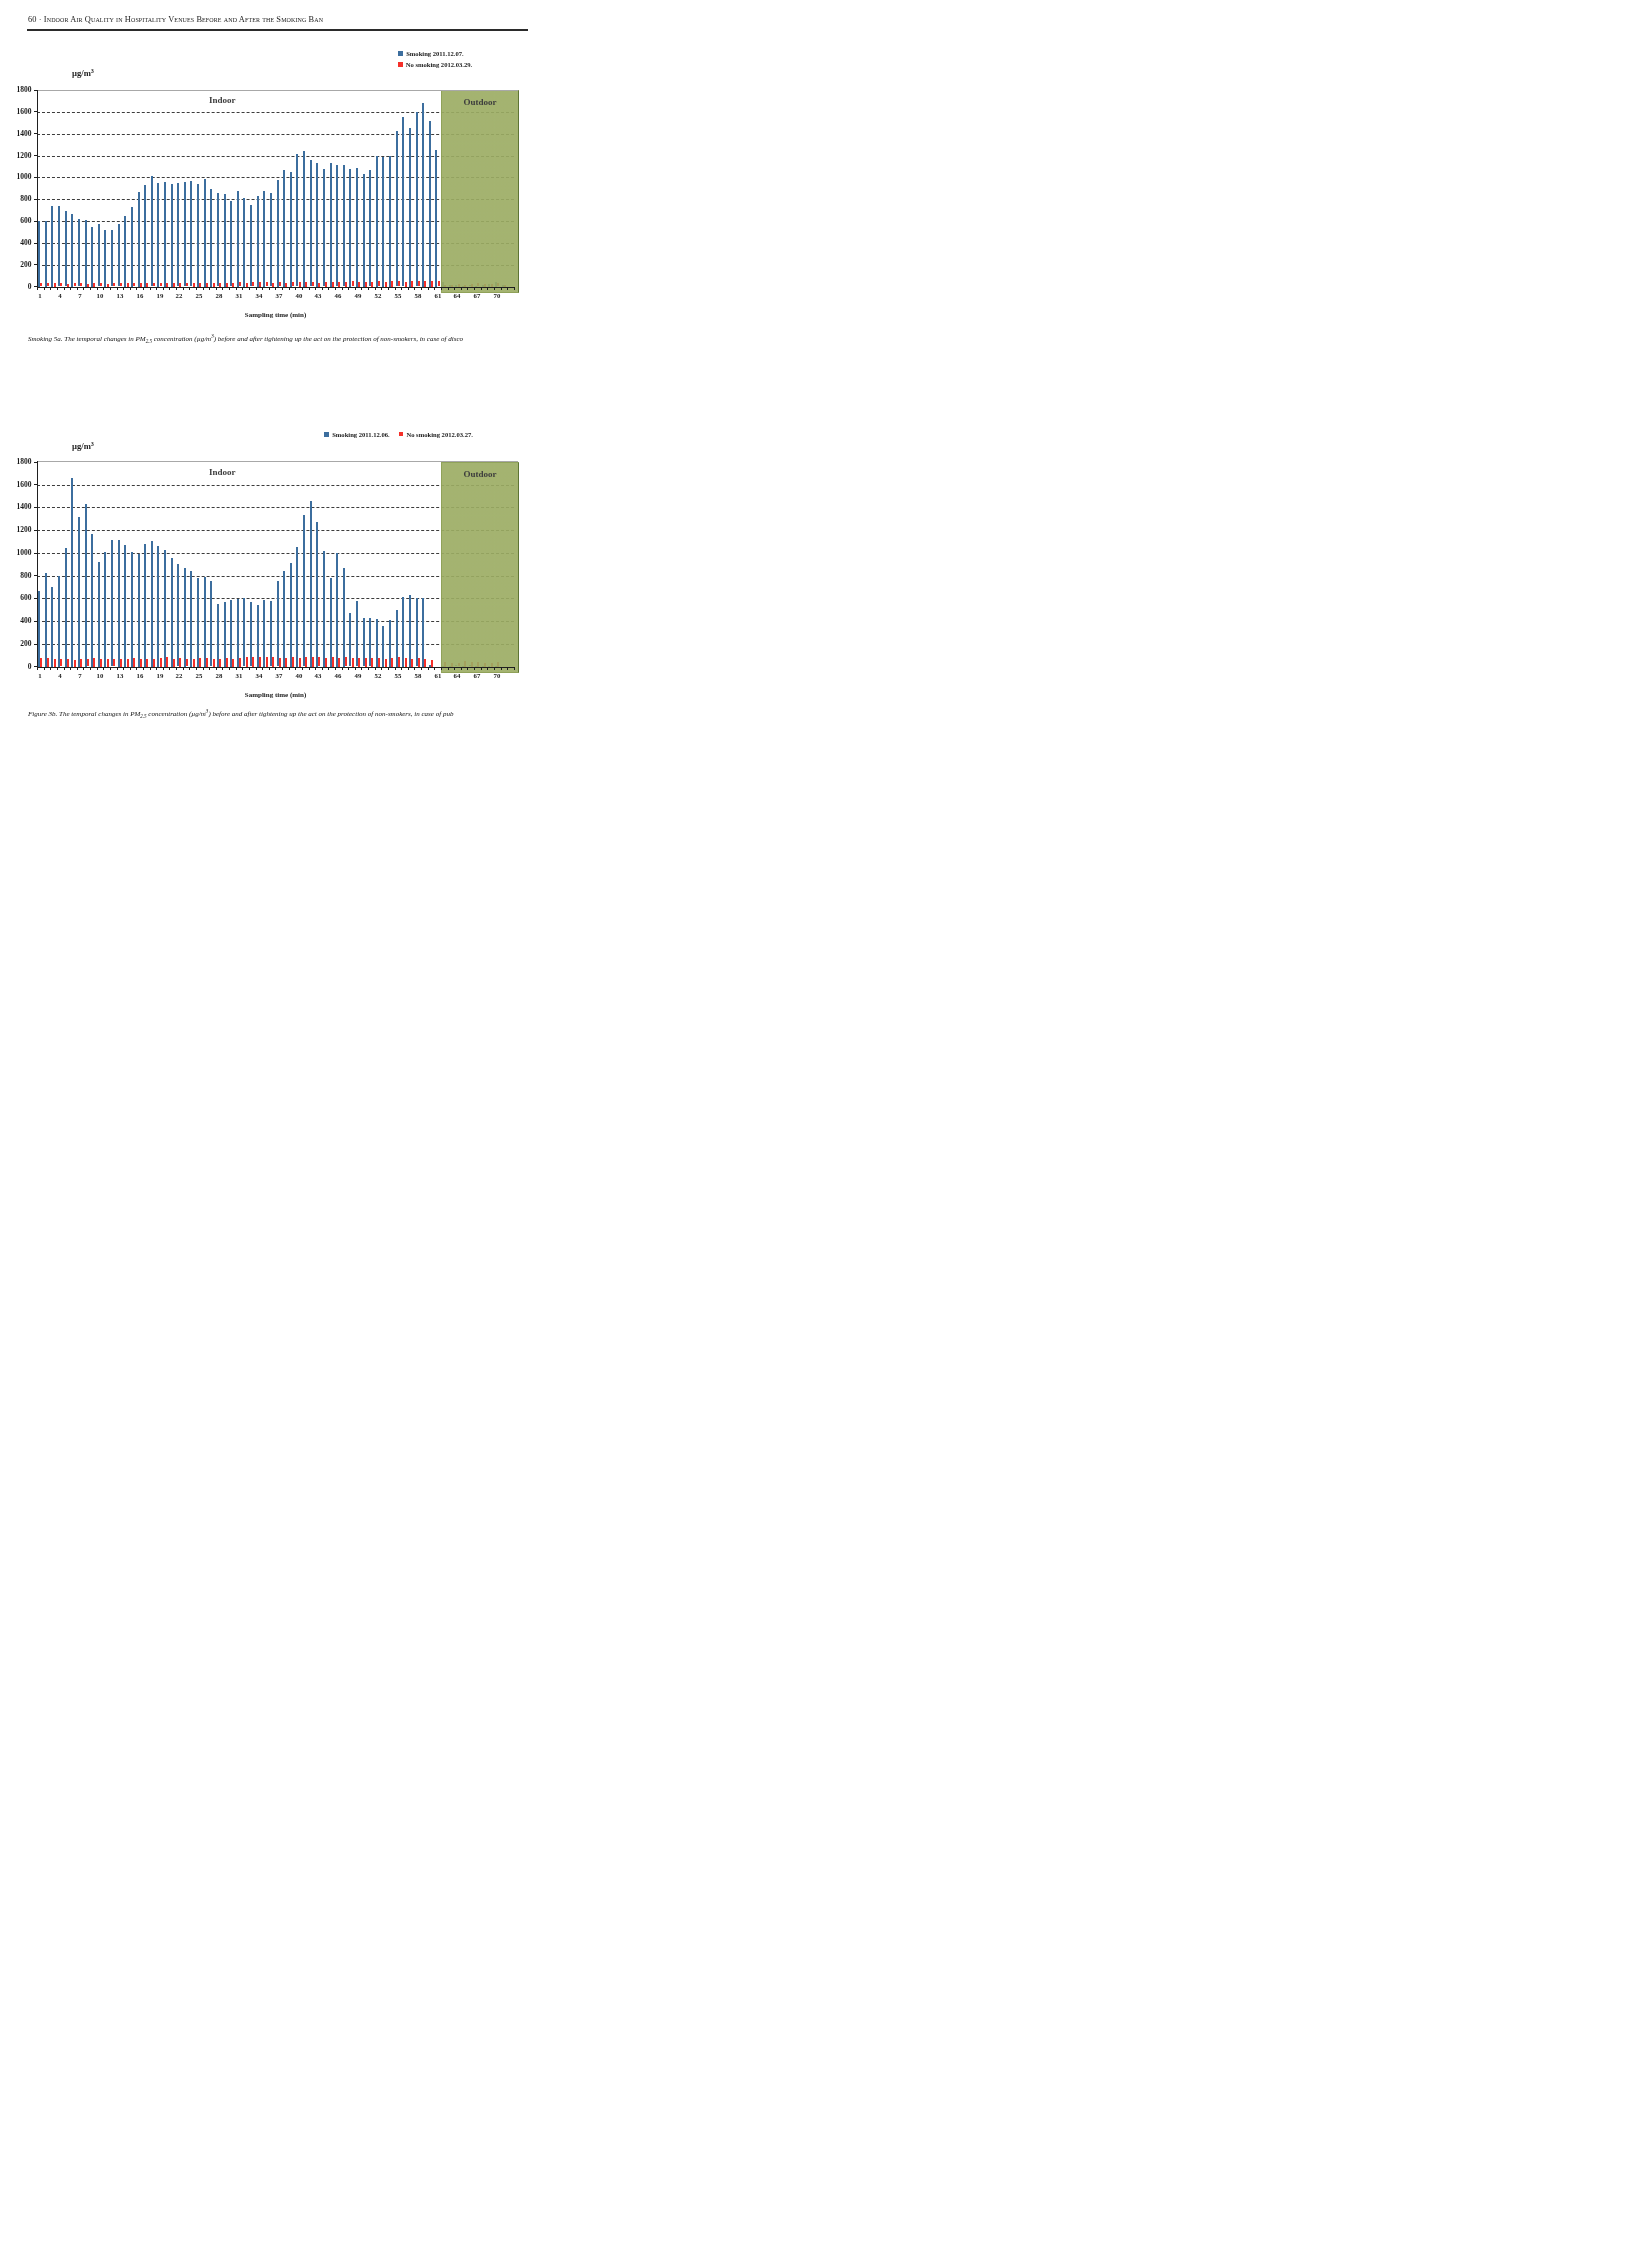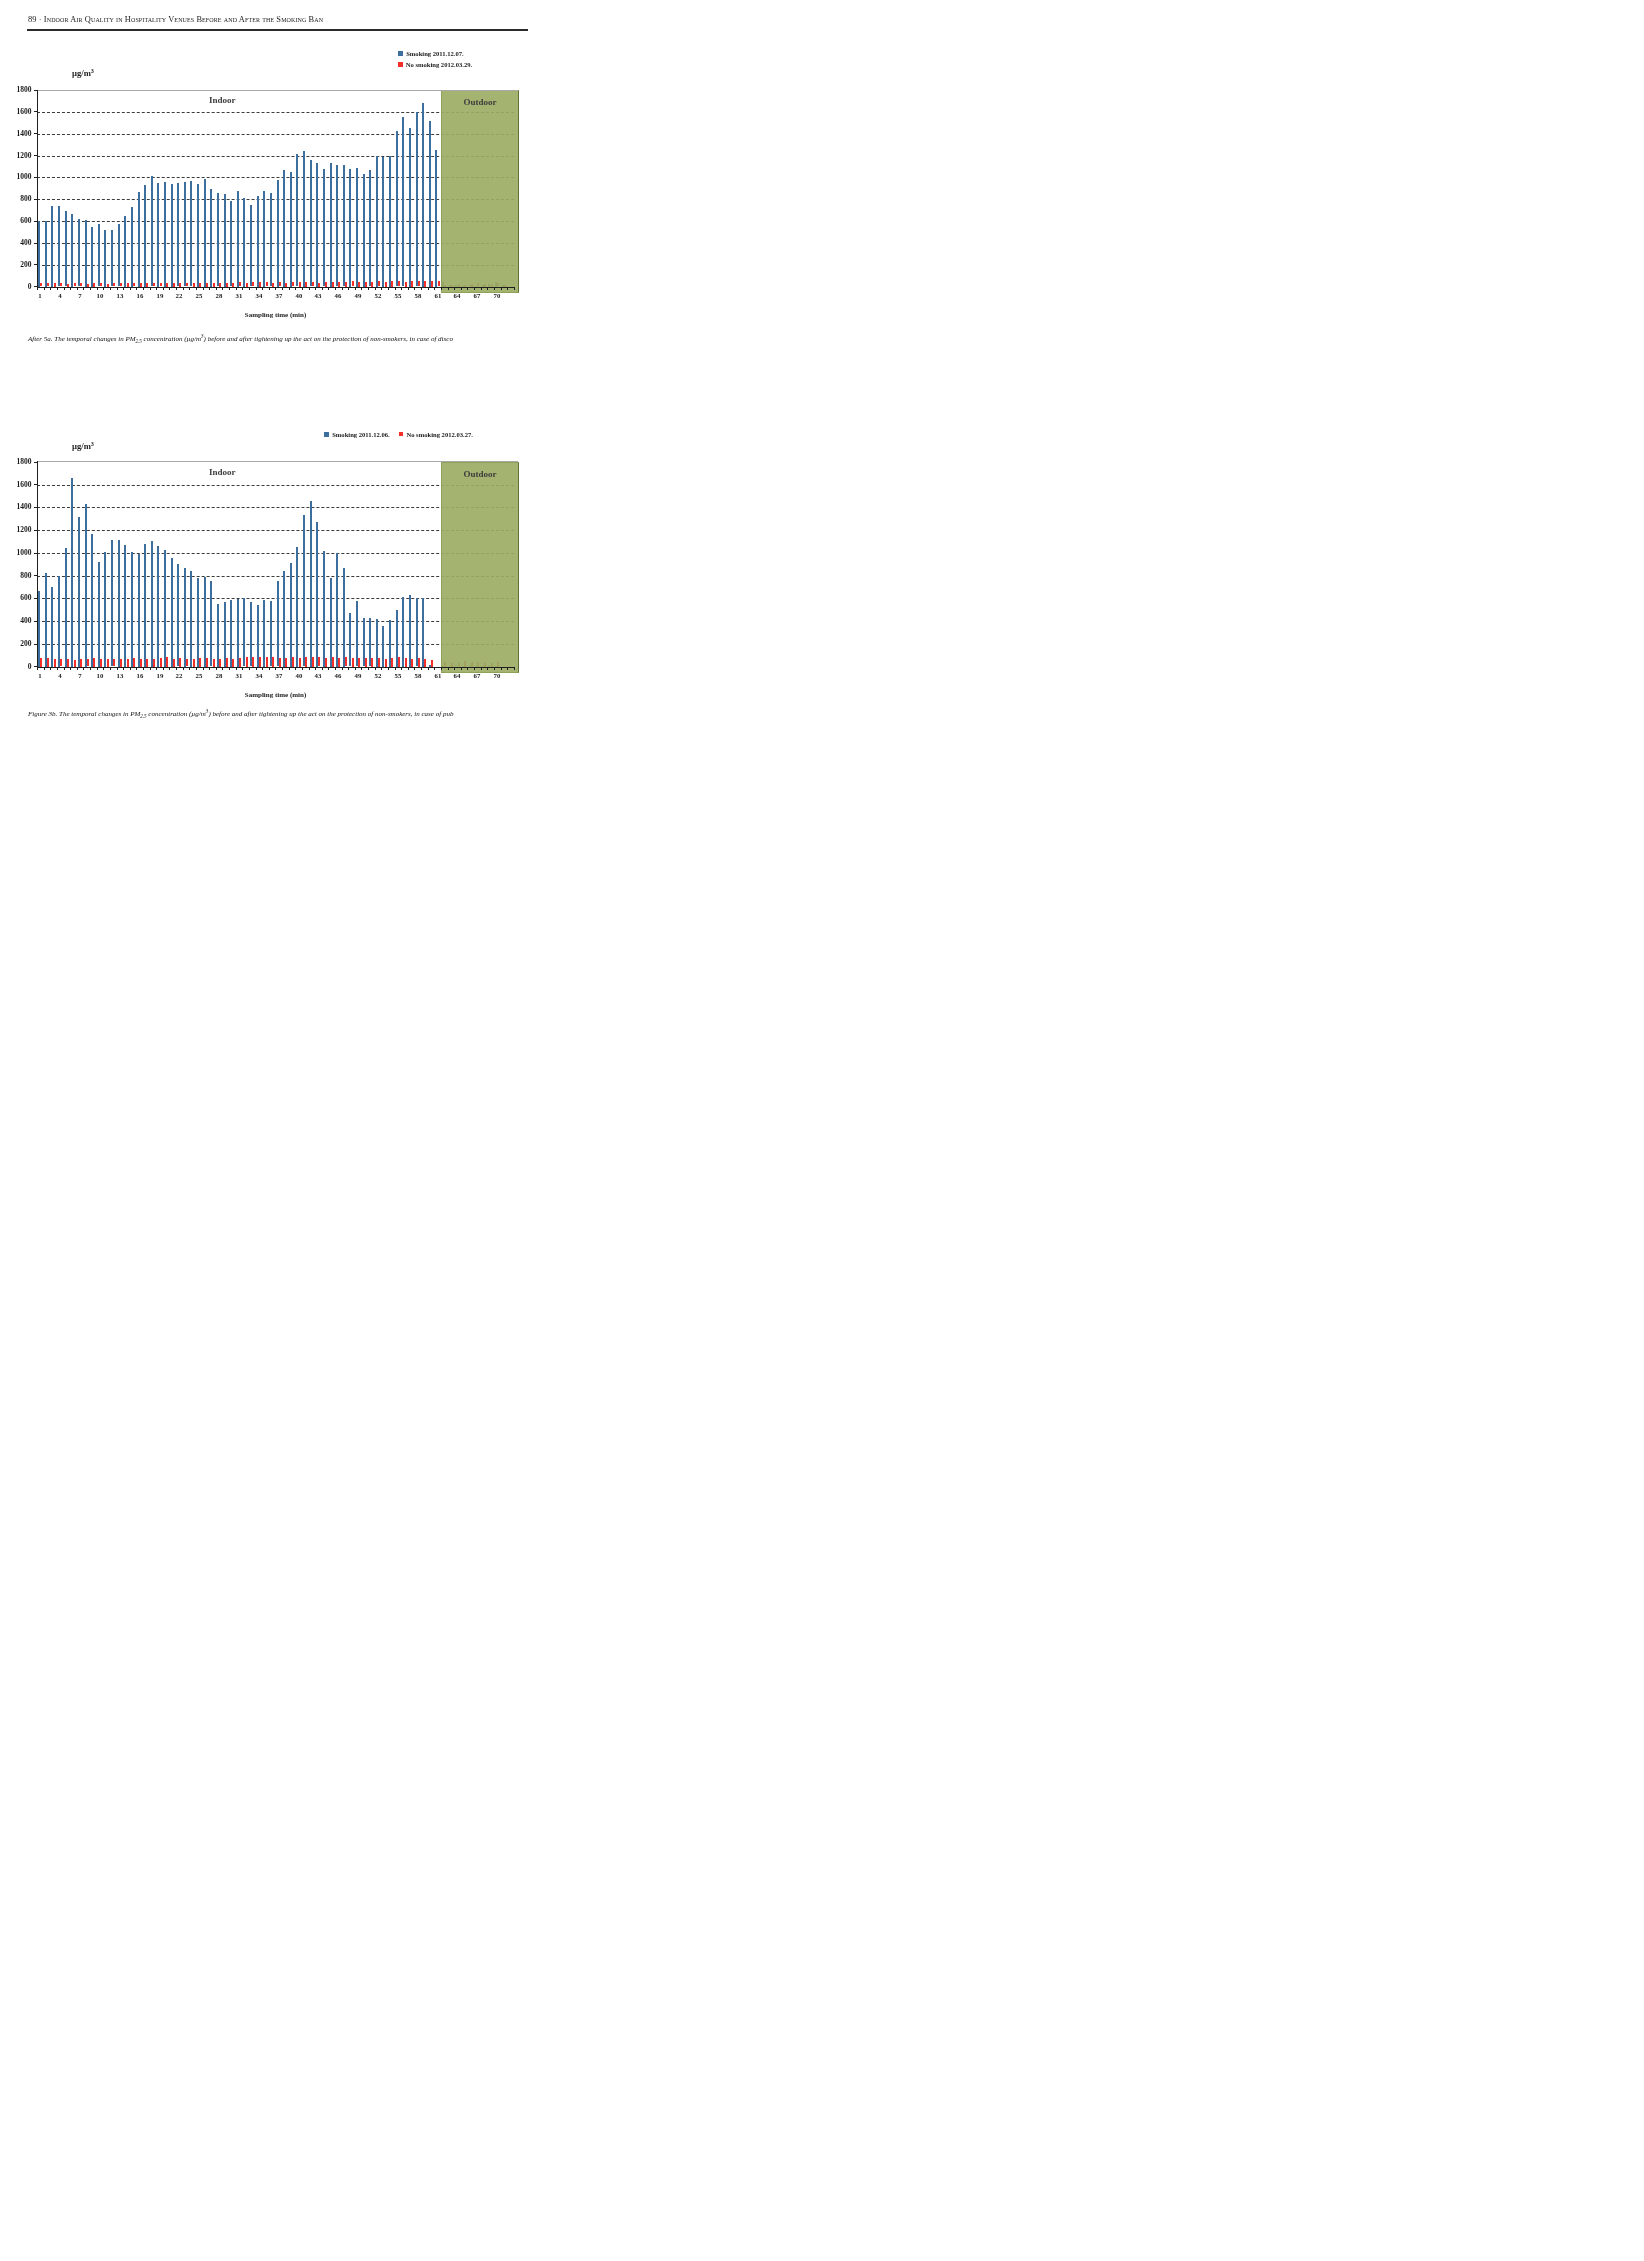--- a/index.html
+++ b/index.html
@@ -43,21 +43,21 @@
   #c1 .xtitle{top:264px;} #c2 .xtitle{top:263px;}
   .cap{position:absolute;left:28px;width:496px;font-size:7px;font-style:italic;
        line-height:1.62;color:#111;}
   #cap-a{top:333px;} #cap-b{top:708px;}
 </style>
 </head>
 <body>
 
 <div class="page">
 
-  <div class="hdr">89 · Indoor Air Quality in Hospitality Venues Before and After the Smoking Ban</div>
+  <div class="hdr">60 · Indoor Air Quality in Hospitality Venues Before and After the Smoking Ban</div>
   <div class="rule"></div>
 
   <div class="chart" id="c1">
     <div class="legend">
       <div class="leg-row">
         <span class="swatch" id="sw-c1-0" style="background: rgb(60, 110, 158);"></span>
         <span class="leg-txt">Smoking 2011.12.07.</span>
       </div>
       <div class="leg-row">
         <span class="swatch" id="sw-c1-1" style="background: rgb(245, 48, 42); width: 4.5px; height: 4.5px;"></span>
@@ -335,21 +335,21 @@
       <div class="xlab" style="left: 358px; top: 245px;">49</div>
       <div class="xlab" style="left: 378px; top: 245px;">52</div>
       <div class="xlab" style="left: 398px; top: 245px;">55</div>
       <div class="xlab" style="left: 418px; top: 245px;">58</div>
       <div class="xlab" style="left: 438px; top: 245px;">61</div>
       <div class="xlab" style="left: 457px; top: 245px;">64</div>
       <div class="xlab" style="left: 477px; top: 245px;">67</div>
       <div class="xlab" style="left: 497px; top: 245px;">70</div>
     </div>
 
-  <div class="cap" id="cap-a"><span>After 5a. The temporal changes in PM</span><sub>2.5</sub><span> concentration (µg/m</span><sup>3</sup><span>) before and after tightening up the act on the protection of non-smokers, in case of disco</span></div>
+  <div class="cap" id="cap-a"><span>Smoking 5a. The temporal changes in PM</span><sub>2.5</sub><span> concentration (µg/m</span><sup>3</sup><span>) before and after tightening up the act on the protection of non-smokers, in case of disco</span></div>
 
   <div class="chart" id="c2">
     <div class="legend">
       <div class="leg-row">
         <span class="swatch" id="sw-c2-0" style="background: rgb(60, 110, 158);"></span>
         <span class="leg-txt">Smoking 2011.12.06.</span>
       </div>
       <div class="leg-row">
         <span class="swatch" id="sw-c2-1" style="background: rgb(245, 48, 42); width: 4.5px; height: 4.5px;"></span>
         <span class="leg-txt">No smoking 2012.03.27.</span>

